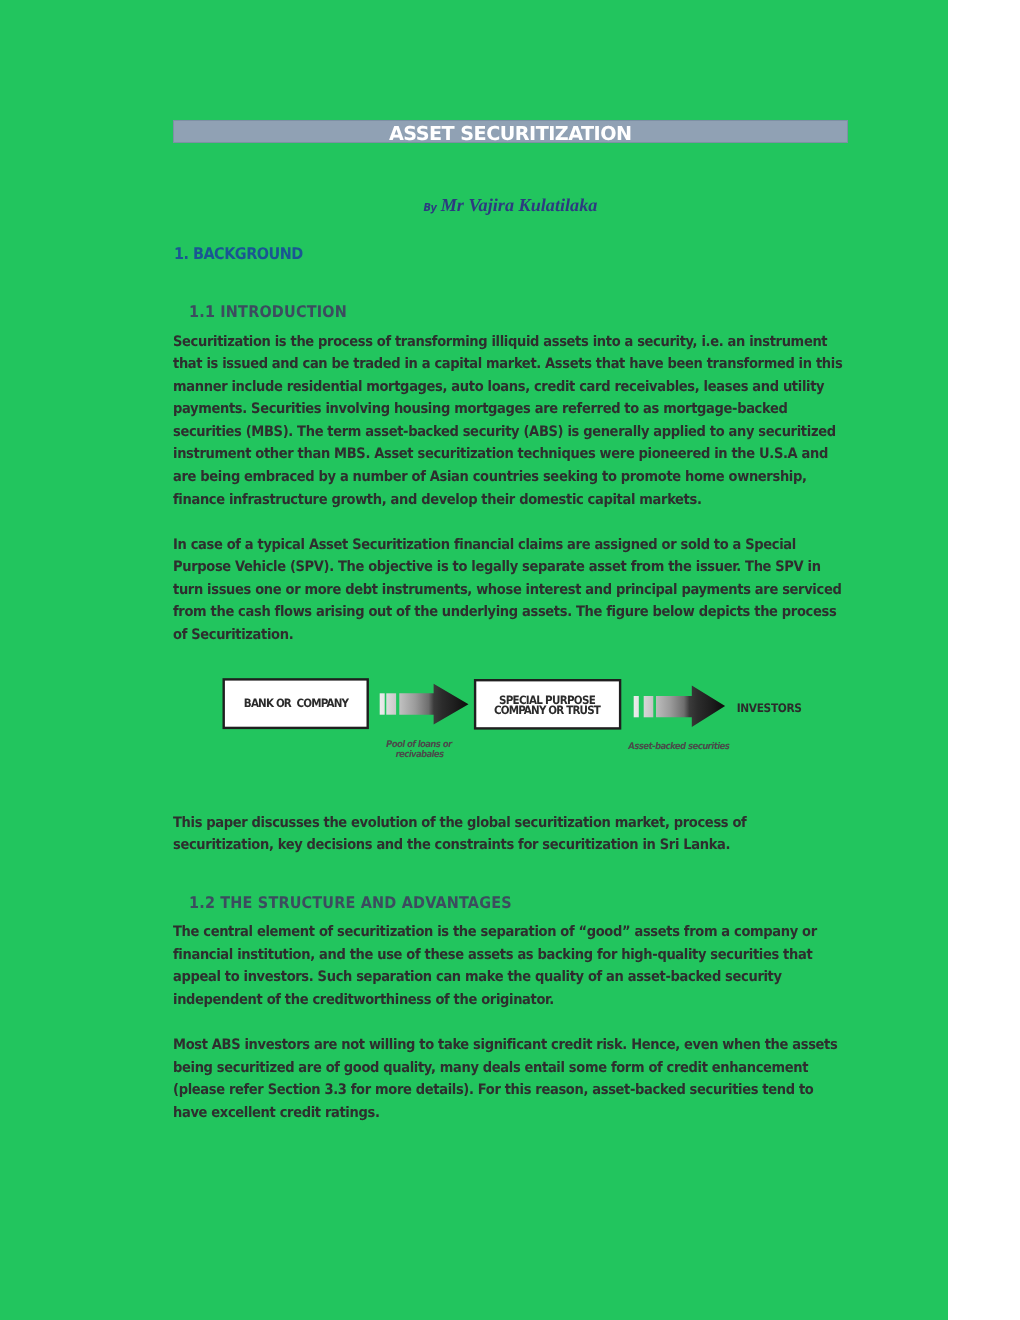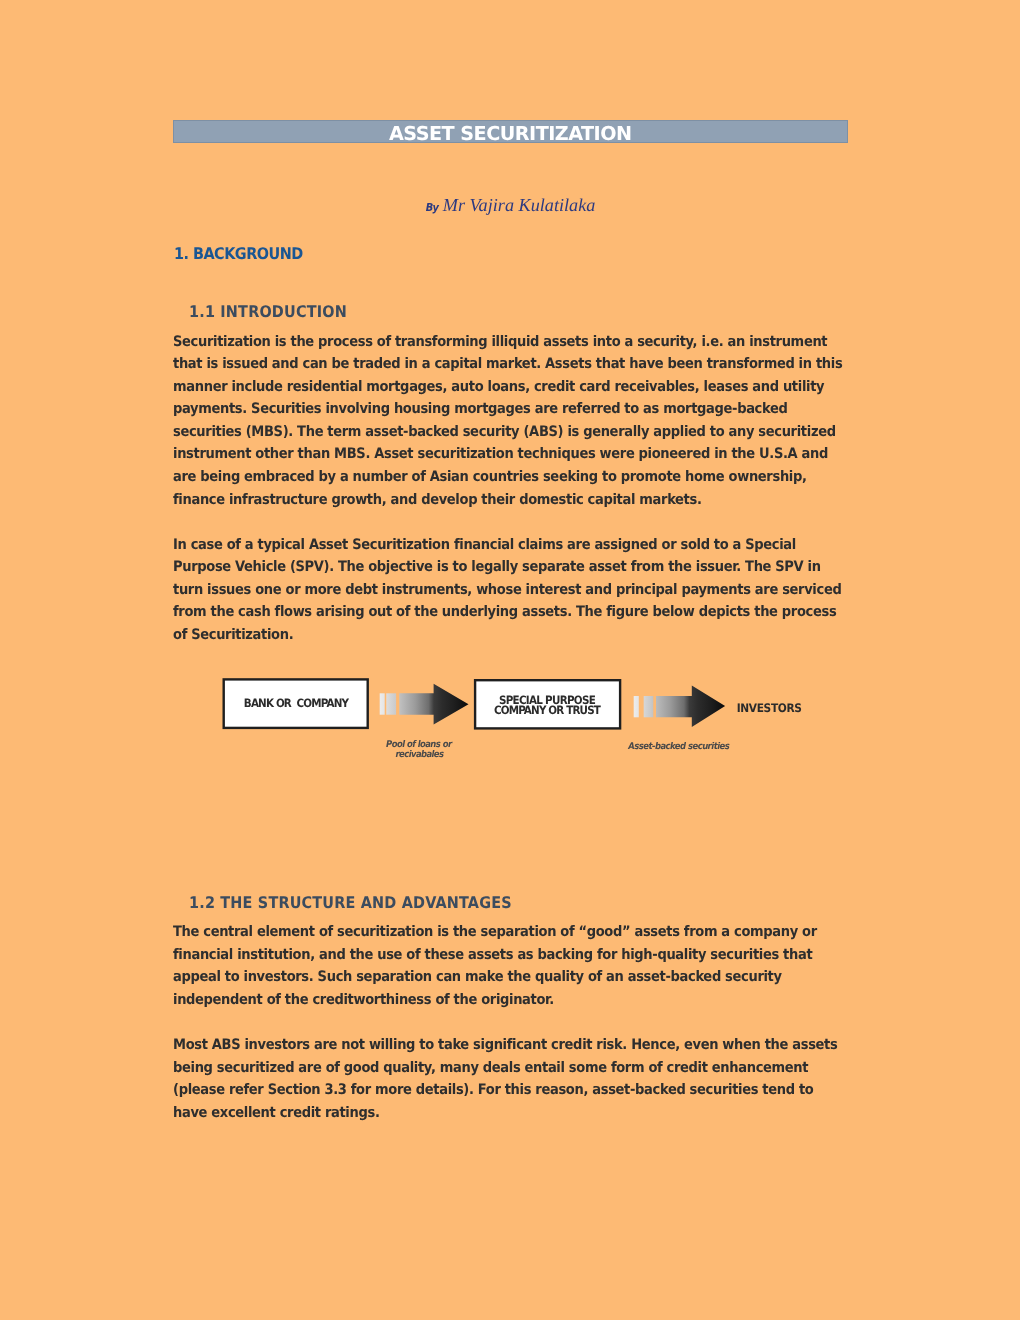--- a/index.html
+++ b/index.html
@@ -4,21 +4,21 @@
 <title>ASSET SECURITIZATION</title>
 <style>
   html, body { margin:0; padding:0; background:#ffffff; }
   body {
     width:1020px; height:1320px; overflow:hidden;
     font-family:"DejaVu Sans", sans-serif;
     text-rendering:geometricPrecision;
     -webkit-font-smoothing:antialiased;
   }
   * { -webkit-font-smoothing:antialiased; }
-  .page { position:relative; width:1020px; height:1320px; background:#fdba74; }
+  .page { position:relative; width:948px; height:1320px; background:#22c55e; }
 
   
   .title-bar {
     position:absolute; left:173px; top:120px; width:675px; height:23px;
     background:#90a1b4;
     box-shadow: inset 0 1px 0 #7e90a4, inset 0 -1px 0 #7e90a4, inset 1px 0 0 #7e90a4, inset -1px 0 0 #7e90a4;
   }
   .title-bar .t {
     display:block; text-align:center; color:#ffffff;
     font-family:"DejaVu Sans", sans-serif;
@@ -31,21 +31,21 @@
     text-align:center; color:#2d3a80; white-space:nowrap;
   }
   .byline .by {
     font-family:"DejaVu Sans Condensed", sans-serif;
     font-style:italic; font-weight:bold; font-size:11px;
     letter-spacing:-0.7px;
   }
   .byline .gap { display:inline-block; width:4.5px; }
   .byline .nm {
     font-family:"Liberation Serif", serif;
-    font-style:italic; font-weight:normal; font-size:18.2px;
+    font-style:italic; font-weight:bold; font-size:18.2px;
     letter-spacing:0px;
   }
 
   
   h1.h-main {
     position:absolute; margin:0; left:174px; top:244px;
     font-family:"DejaVu Sans Condensed", sans-serif;
     font-weight:bold; font-size:16px; line-height:20px;
     color:#1a5693; letter-spacing:-0.5px;
   }
@@ -88,20 +88,21 @@
     <span class="by">By</span><span class="gap"></span><span class="nm">Mr Vajira Kulatilaka</span>
   </div>
 
   <h1 class="h-main">1. BACKGROUND</h1>
 
   <h2 class="h-sub" style="top:287px">1.1 INTRODUCTION</h2>
 
   <p class="body" style="top:330.5px">Securitization is the process of transforming illiquid assets into a security, i.e. an instrument that is issued and can be traded in a capital market. Assets that have been transformed in this manner include residential mortgages, auto loans, credit card receivables, leases and utility payments. Securities involving housing mortgages are referred to as mortgage-backed securities (MBS). The term asset-backed security (ABS) is generally applied to any securitized instrument other than MBS. Asset securitization techniques were pioneered in the U.S.A and are being embraced by a number of Asian countries seeking to promote home ownership, finance infrastructure growth, and develop their domestic capital markets.</p>
   <p class="body" style="top:533.5px">In case of a typical Asset Securitization financial claims are assigned or sold to a Special Purpose Vehicle (SPV). The objective is to legally separate asset from the issuer. The SPV in turn issues one or more debt instruments, whose interest and principal payments are serviced from the cash flows arising out of the underlying assets. The figure below depicts the process of Securitization.</p>
 
+  <p class="body" style="top:811.5px">This paper discusses the evolution of the global securitization market, process of securitization, key decisions and the constraints for securitization in Sri Lanka.</p>
 
   <h2 class="h-sub" style="top:878px">1.2 THE STRUCTURE AND ADVANTAGES</h2>
 
   <p class="body" style="top:921px">The central element of securitization is the separation of “good” assets from a company or financial institution, and the use of these assets as backing for high-quality securities that appeal to investors. Such separation can make the quality of an asset-backed security independent of the creditworthiness of the originator.</p>
   <p class="body" style="top:1034px">Most ABS investors are not willing to take significant credit risk. Hence, even when the assets being securitized are of good quality, many deals entail some form of credit enhancement (please refer Section 3.3 for more details). For this reason, asset-backed securities tend to have excellent credit ratings.</p>
 
   <div class="figure">
     <svg width="1020" height="105" viewBox="0 0 1020 105" xmlns="http://www.w3.org/2000/svg">
       <defs>
         <linearGradient id="gradArrow" gradientUnits="userSpaceOnUse" x1="379.7" y1="0" x2="468.5" y2="0">

